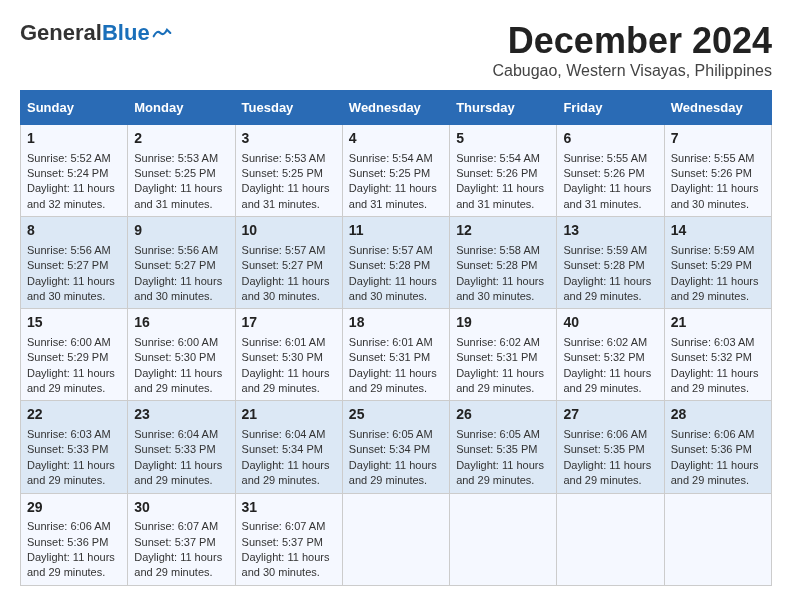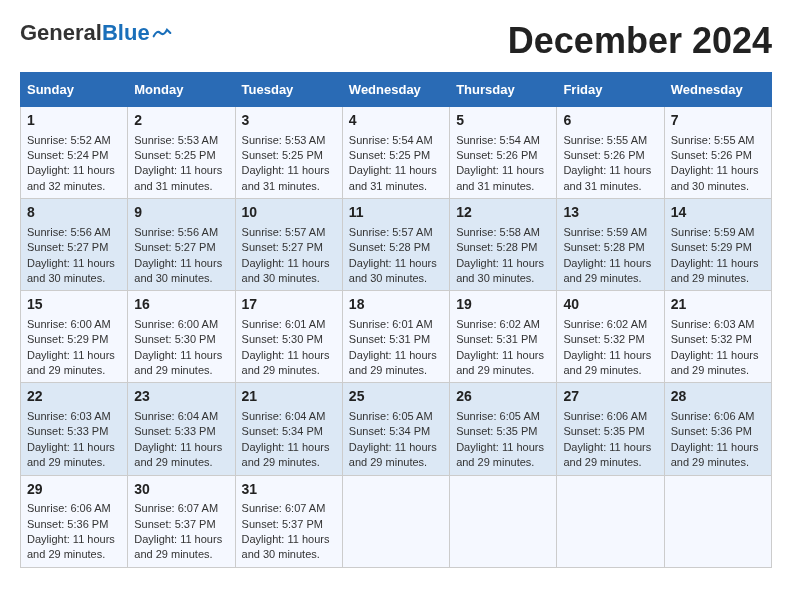--- a/index.html
+++ b/index.html
@@ -94,20 +94,21 @@
         <span style="color:#333">General</span><span style="color:#1a6fba">Blue</span>
       </span>
 
       <svg class="logo-icon" viewBox="0 0 24 16">
         <path d="M2 12 Q6 4 10 8 Q14 12 18 4 L22 8" stroke="#1a6fba" stroke-width="2.5" fill="none" stroke-linecap="round"></path>
       </svg>
     </div>
   </div>
   <div class="title-block">
     <div class="month-title">December 2024</div>
+    <div class="location-title">Cabugao, Western Visayas, Philippines</div>
   </div>
 </div>
 
 <table>
   <thead>
     <tr>
       <th>Sunday</th>
       <th>Monday</th>
       <th>Tuesday</th>
       <th>Wednesday</th>

